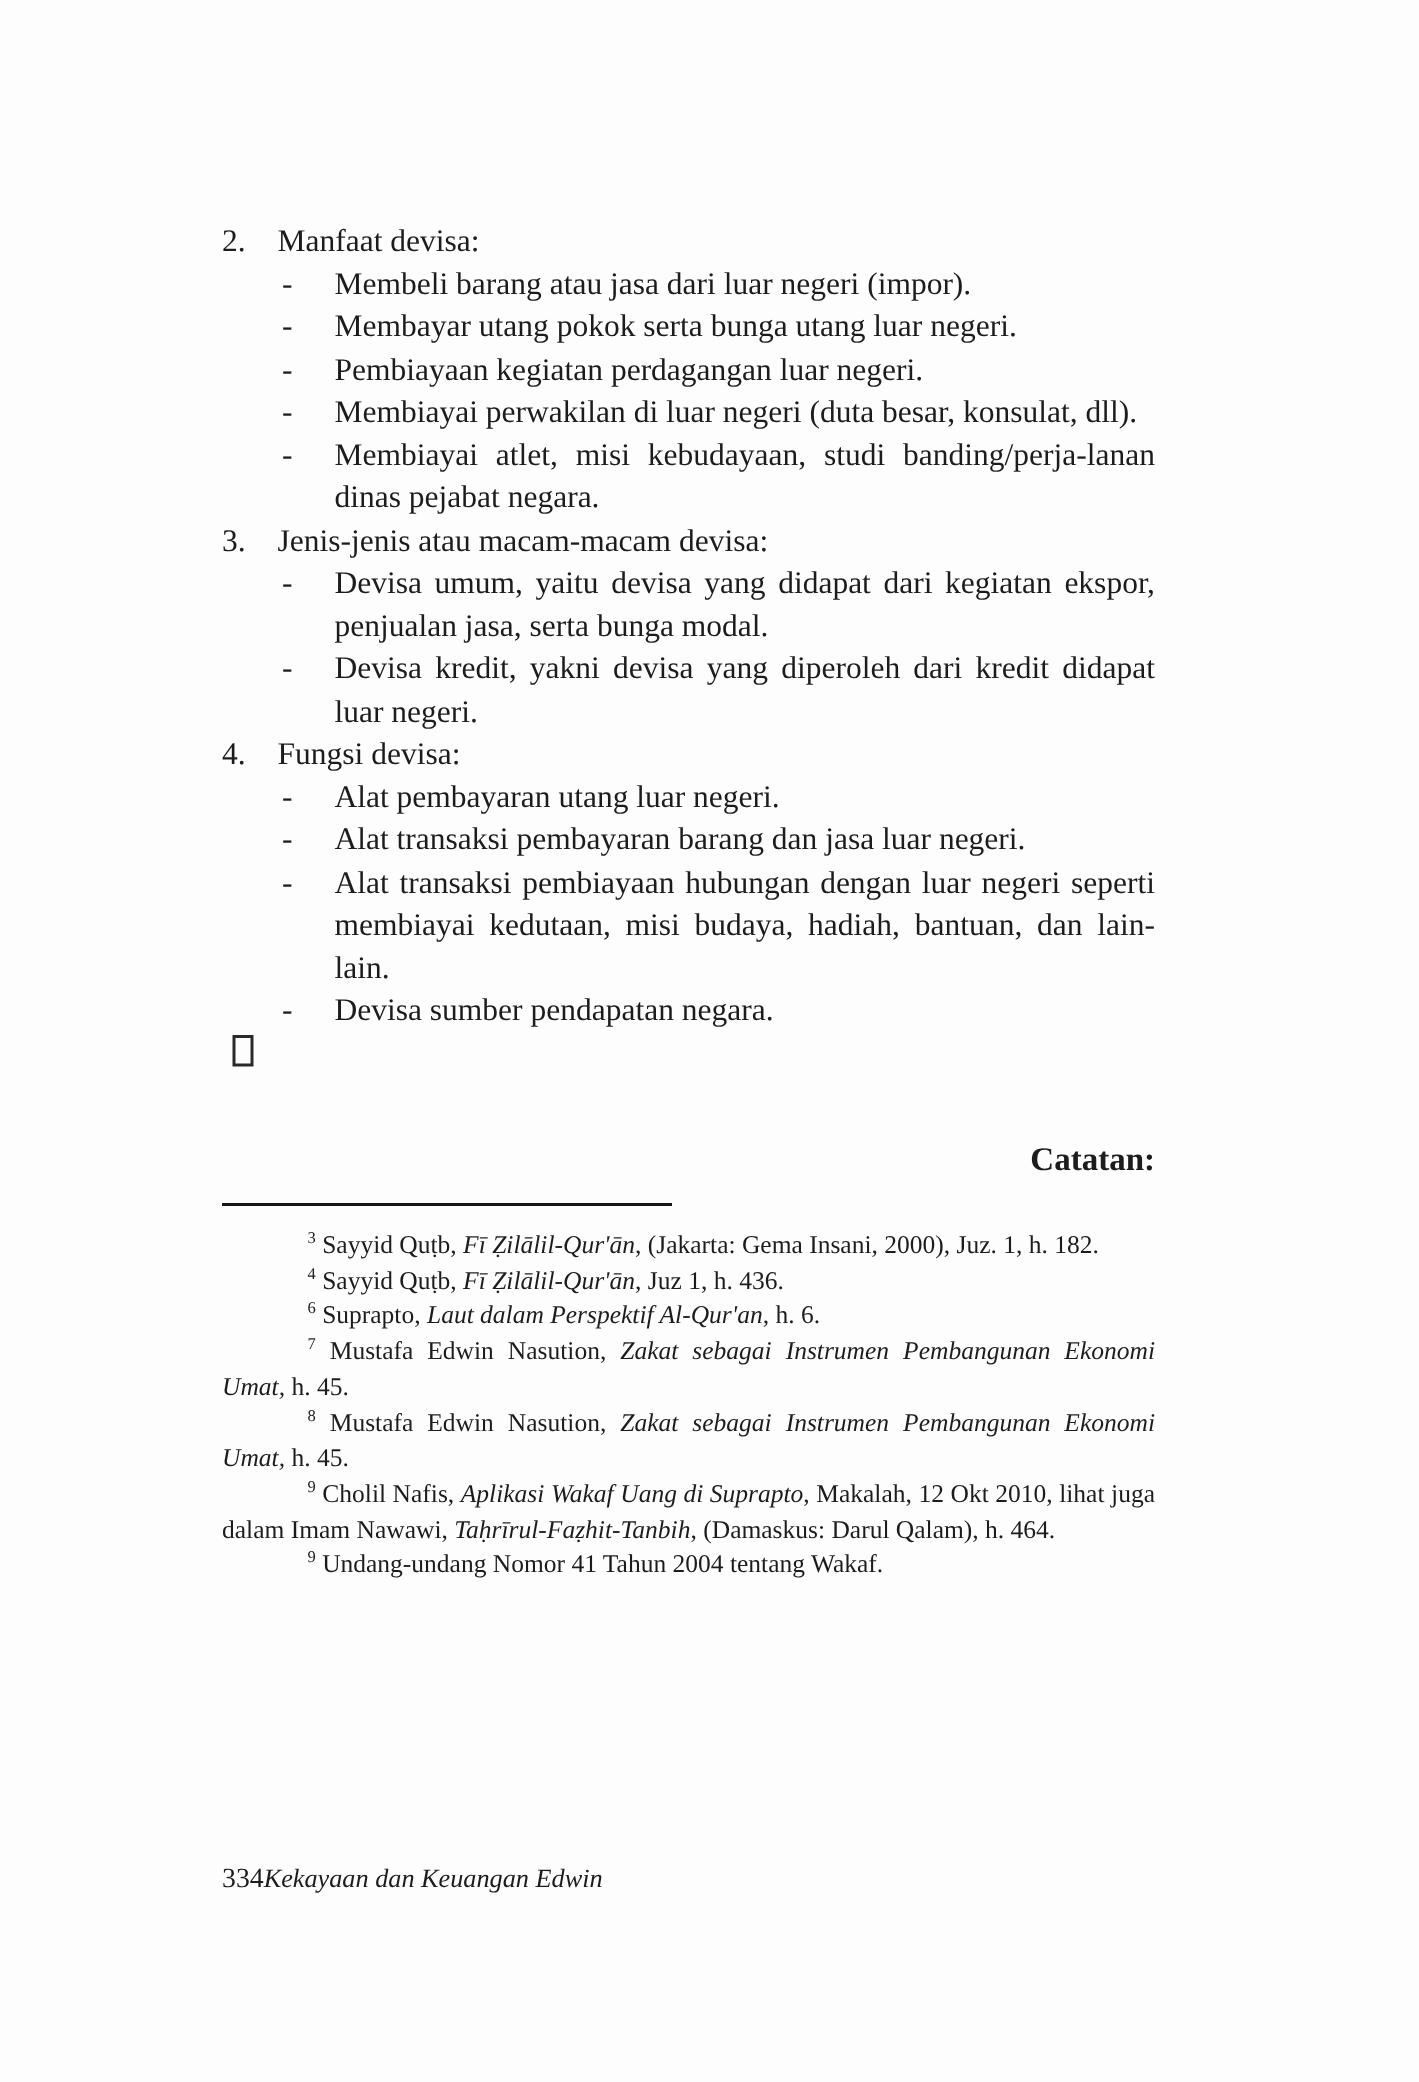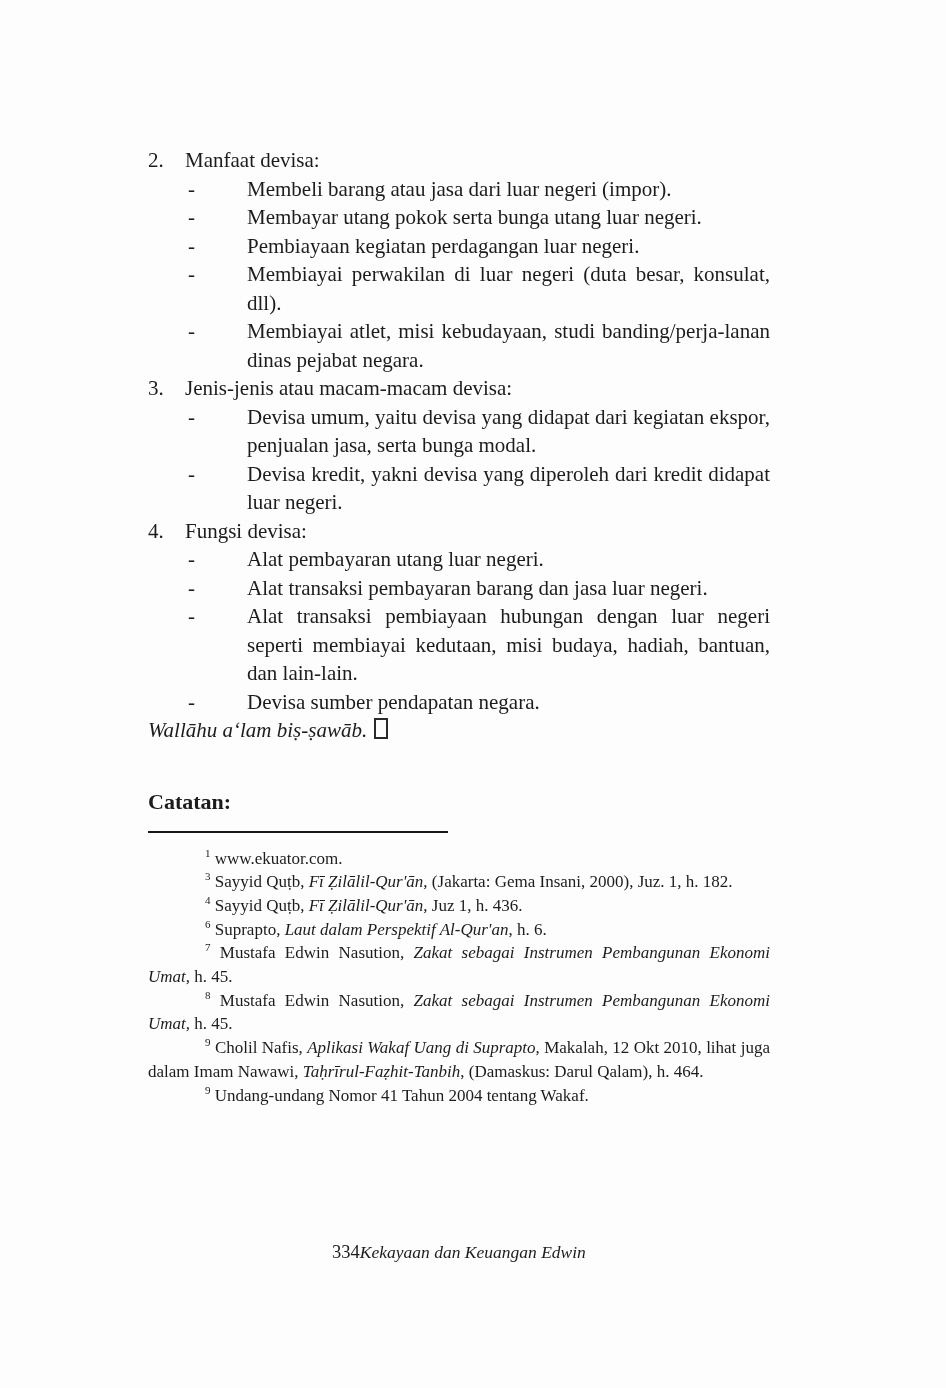--- a/index.html
+++ b/index.html
@@ -19,52 +19,52 @@
     top: 146px;
     width: 622px;
   }
   
   .main-list { font-size: 21px; line-height: 28.5px; }
   .sec-head { display: flex; }
   .sec-num { width: 37px; flex: 0 0 37px; }
   .sec-title { flex: 1; }
   .item { display: flex; margin-left: 40px; }
   .dash { width: 35px; flex: 0 0 35px; }
-  .item-text { flex: 1; text-align: justify; margin-left: 24px; }
+  .item-text { flex: 1; text-align: justify; }
   
   .closing {
     margin: 0; font-size: 21px; line-height: 28.5px; font-style: italic;
   }
   .end-mark {
     display: inline-block;
     width: 10px; height: 17px;
     border: 2px solid #2a2a2a;
     margin-left: 7px;
     vertical-align: -2px;
     font-style: normal;
   }
   
   .notes-heading {
     margin: 44px 0 0 0;
-    font-size: 22px; font-weight: bold; line-height: 26px;
+    font-size: 22px; font-weight: bold; line-height: 26px; text-align: right;
   }
   .fn-rule {
     width: 300px; height: 2px;
     background: #161616;
     margin-top: 16px;
   }
   .footnotes { margin-top: 14px; font-size: 17px; line-height: 23.7px; }
   .footnote { margin: 0; text-align: justify; text-indent: 57px; }
   .footnote sup { font-size: 11px; line-height: 0; }
   .footnote em { font-style: italic; }
   
   .footer {
     position: absolute;
     left: 148px; right: 176px; top: 1242px;
-    display: flex; justify-content: center; align-items: baseline;
+    display: flex; justify-content: flex-start; align-items: baseline;
   }
   .page-number { font-size: 18.5px; }
   .running-title { font-size: 17.5px; font-style: italic; }
 </style>
 </head>
 <body>
 
 <div class="page">
   <div class="content">
 
@@ -126,27 +126,26 @@
             <span class="dash">-</span>
             <span class="item-text">Alat transaksi pembiayaan hubungan dengan luar negeri seperti membiayai kedutaan, misi budaya, hadiah, bantuan, dan lain-lain.</span>
           </div>
           <div class="item">
             <span class="dash">-</span>
             <span class="item-text">Devisa sumber pendapatan negara.</span>
           </div>
         </div>
       </div>
 
-    <p class="closing"><span>Wallāhu a‘lam biṣ-ṣawāb.</span><span class="end-mark"></span></p>
+    <p class="closing"><span class="end-mark"></span></p>
 
     <h3 class="notes-heading">Catatan:</h3>
     <div class="fn-rule"></div>
 
     <div class="footnotes">
-        <p class="footnote"><sup>1</sup> <span>www.ekuator.com.</span></p>
         <p class="footnote"><sup>3</sup> <span>Sayyid Quṭb, </span><em>Fī Ẓilālil-Qur'ān</em><span>, (Jakarta: Gema Insani, 2000), Juz. 1, h. 182.</span></p>
         <p class="footnote"><sup>4</sup> <span>Sayyid Quṭb, </span><em>Fī Ẓilālil-Qur'ān</em><span>, Juz 1, h. 436.</span></p>
         <p class="footnote"><sup>6</sup> <span>Suprapto, </span><em>Laut dalam Perspektif Al-Qur'an</em><span>, h. 6.</span></p>
         <p class="footnote"><sup>7</sup> <span>Mustafa Edwin Nasution, </span><em>Zakat sebagai Instrumen Pembangunan Ekonomi Umat,</em><span> h. 45.</span></p>
         <p class="footnote"><sup>8</sup> <span>Mustafa Edwin Nasution, </span><em>Zakat sebagai Instrumen Pembangunan Ekonomi Umat,</em><span> h. 45.</span></p>
         <p class="footnote"><sup>9</sup> <span>Cholil Nafis, </span><em>Aplikasi Wakaf Uang di Suprapto</em><span>, Makalah, 12 Okt 2010, lihat juga dalam Imam Nawawi, </span><em>Taḥrīrul-Faẓhit-Tanbih</em><span>, (Damaskus: Darul Qalam), h. 464.</span></p>
         <p class="footnote"><sup>9</sup> <span>Undang-undang Nomor 41 Tahun 2004 tentang Wakaf.</span></p>
       </div>
   </div>
 

